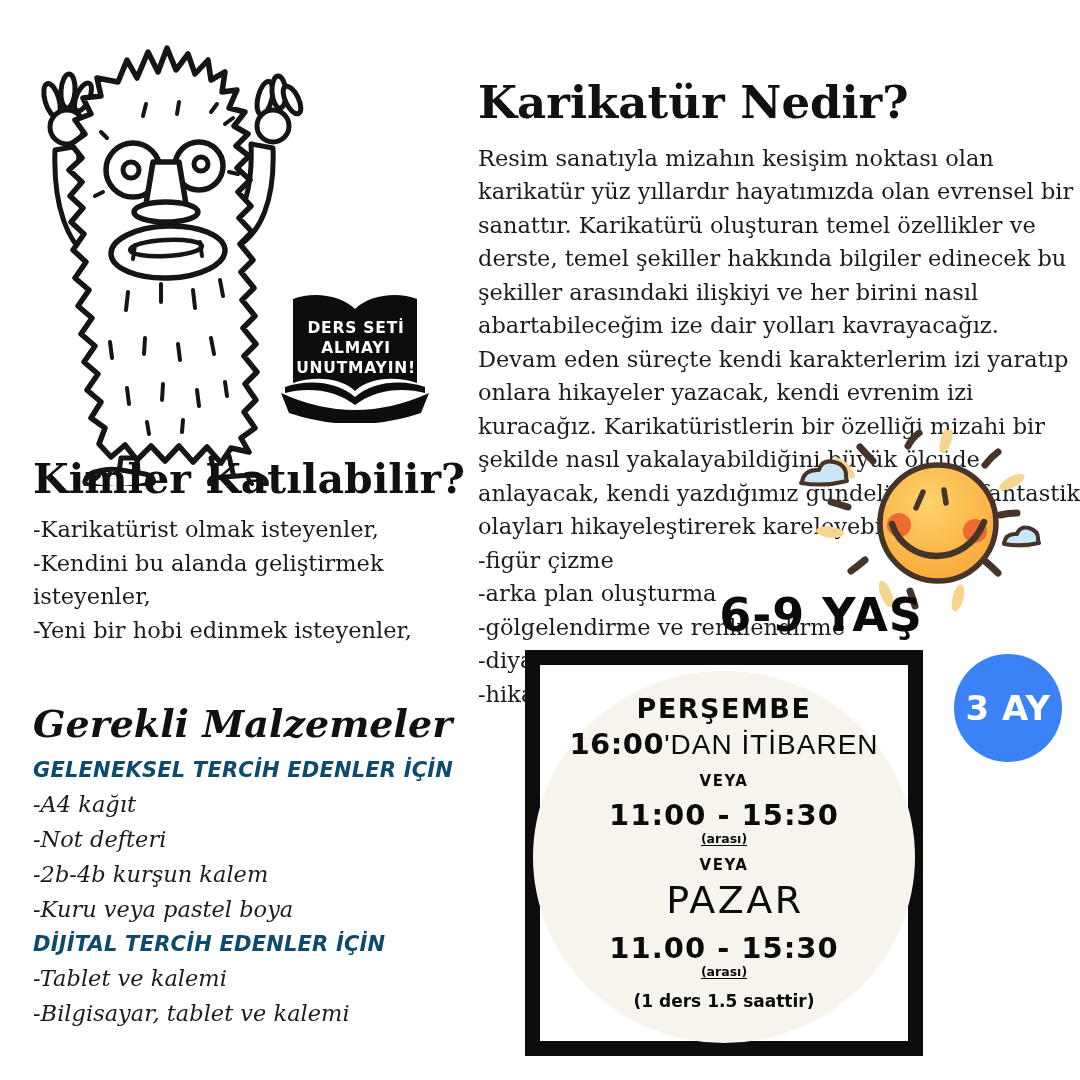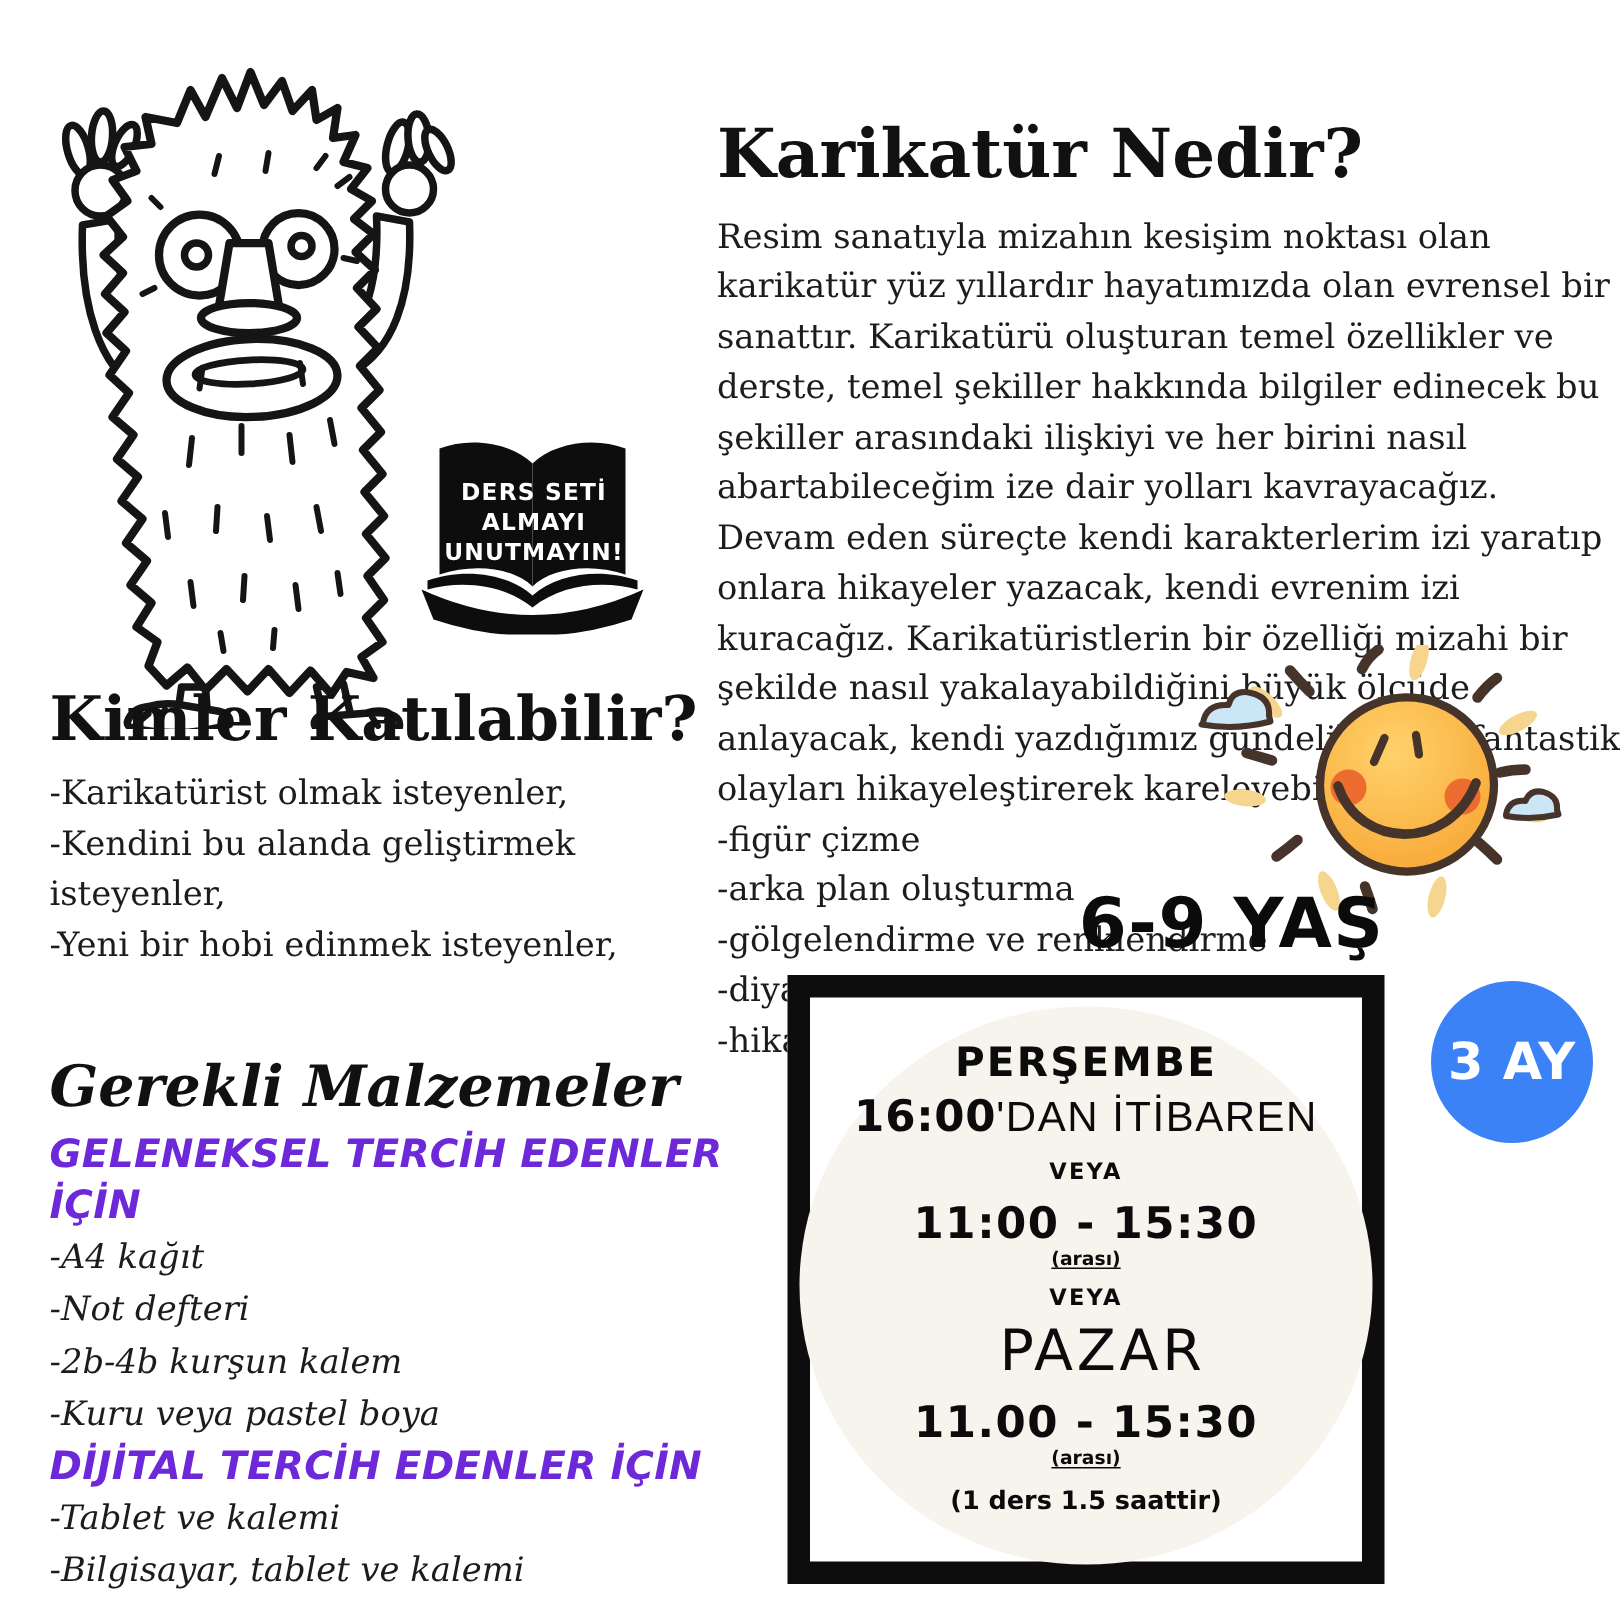--- a/index.html
+++ b/index.html
@@ -12,21 +12,21 @@
 
   
   .serif-h { font-family:"DejaVu Serif","Liberation Serif",serif; font-weight:700; color:#111; }
   .kimler-section { left:33px; top:456px; width:456px; }
   .kimler-title { font-size:41px; line-height:1.15; margin-bottom:10px; }
   .body-text { font-size:22.5px; line-height:33.5px; color:#1c1c1c; }
   .malzemeler-section { left:33px; top:703px; width:456px;font-style:italic; }
   .malzemeler-title { font-size:38px; line-height:1.1; margin-bottom:8px; }
   .sans-subhead {
     font-family:"DejaVu Sans","Liberation Sans",sans-serif; font-weight:700;
-    font-size:26px; letter-spacing:0.2px; color:#6d28d9; line-height:34px;
+    font-size:21px; letter-spacing:0.2px; color:#0c4a6e; line-height:34px;
   }
   .item-line { font-size:22.5px; line-height:35px; color:#1c1c1c; }
 
   
   .right-column { left:478px; top:78px; width:604px; }
   .karikatur-title { font-size:45px; line-height:1.1; margin-bottom:14px; }
   .features { margin-top:0; }
   .feature-line { font-size:22.5px; line-height:33.5px; color:#1c1c1c; }
 
   

